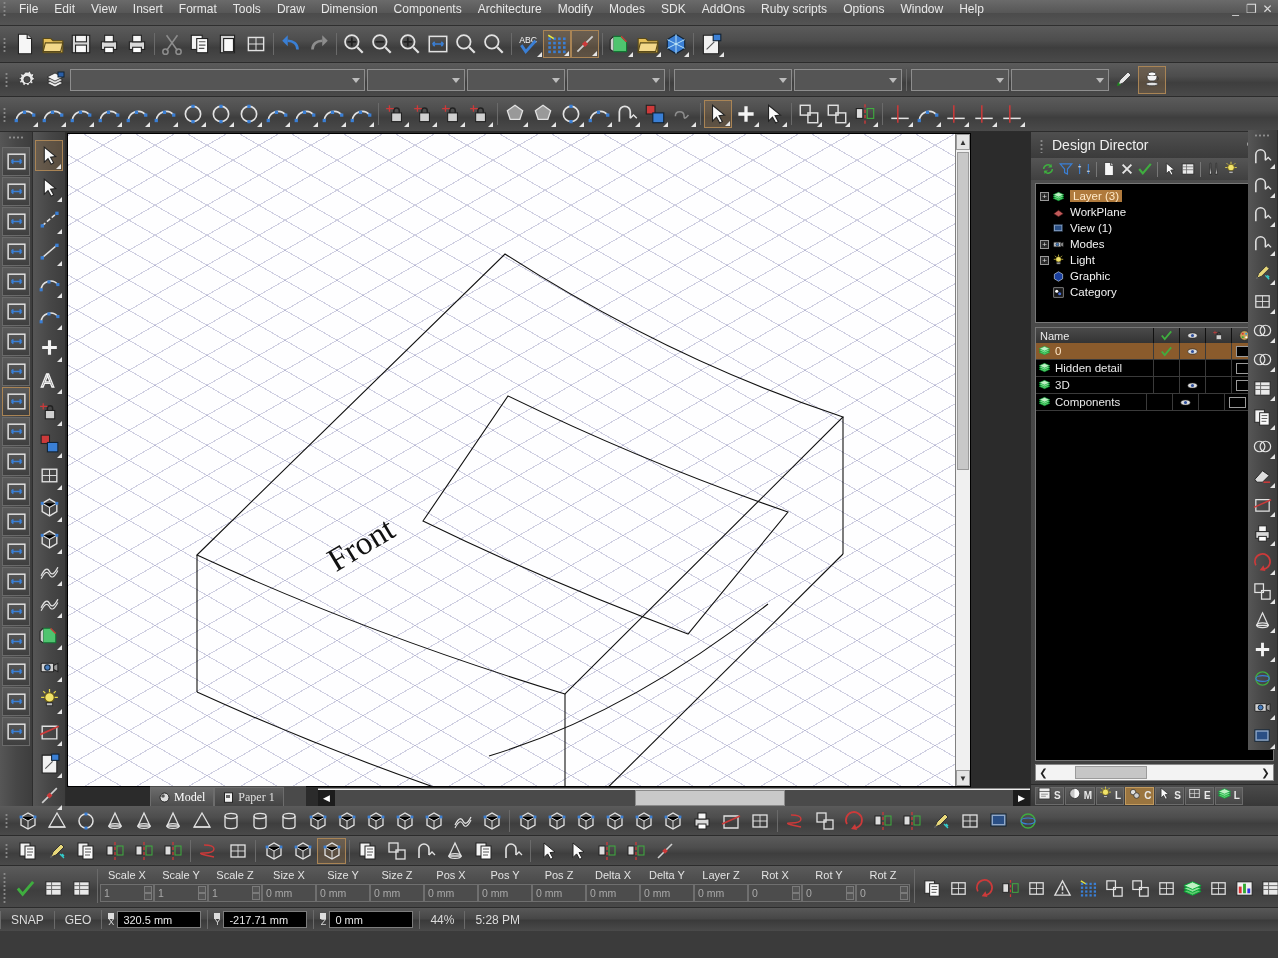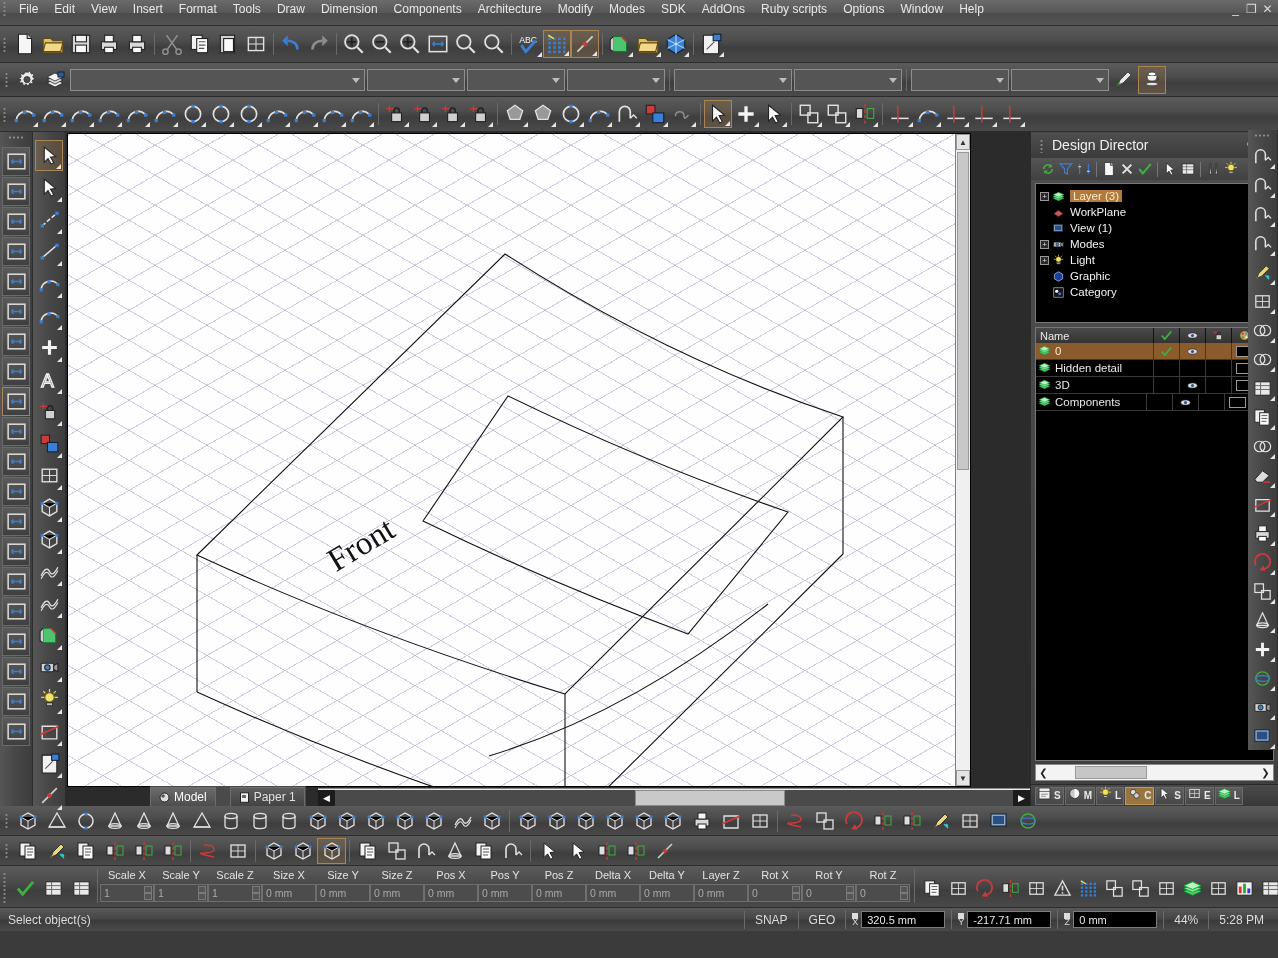--- a/index.html
+++ b/index.html
@@ -125,21 +125,21 @@
   .hscrollbar{
     position:absolute; left:252px; right:0; bottom:0; height:18px;
     background:#ededed; border-top:1px solid #888; display:flex; align-items:center;
   }
   .hscrollbar .arrowbox{width:17px;height:16px;background:#1c1c1c;color:#fff;display:flex;align-items:center;justify-content:center;font-size:9px;}
   .hscrollbar .track{flex:1;height:16px;background:#4a4a4a;position:relative;}
   .hscrollbar .thumb{position:absolute;left:300px;width:150px;top:0;bottom:0;background:#c9c9c9;border:1px solid #8b8b8b;}
 
   #tabstrip{
     position:absolute; left:84px; bottom:0; width:156px; height:20px;
-    background:#4a4a4a; display:flex; align-items:flex-end; gap:14px;
+    background:#4a4a4a; display:flex; align-items:flex-end; gap:0;font-family:Liberation Serif, serif;
   }
   .tab{
     height:19px; display:flex;align-items:center;gap:4px;
     padding: 0 8px; font-size:12px; color:#e0e0e0;
     background: linear-gradient(to bottom,#5d5d5d,#434343);
     border:1px solid #6d6d6d; border-bottom:none;
   }
   .tab.active{ background: linear-gradient(to bottom,#6b6b6b,#4d4d4d); color:#fff; }
 
   
@@ -2049,21 +2049,20 @@
       <div class="ib" style="height: 34px; margin-top: 4px; width: 26px;">
         <svg width="21" height="21" viewBox="0 0 22 22">
           <rect x="3" y="4" width="16" height="14" fill="#e9e9e9" stroke="#222"></rect>
           <path d="M3 8h16M3 12h16M9 4v14" stroke="#666"></path>
         </svg>
       </div>
     </div>
 </div>
 
 <div id="status">
-  <span class="msg">Select object(s)</span>
   <span class="cell">SNAP</span>
   <span class="cell">GEO</span>
 
   <span class="coordbox">
     <span class="ax"><b></b>X</span>
     <span class="val">320.5 mm</span>
   </span>
   <span class="coordbox">
     <span class="ax"><b></b>Y</span>
     <span class="val">-217.71 mm</span>

